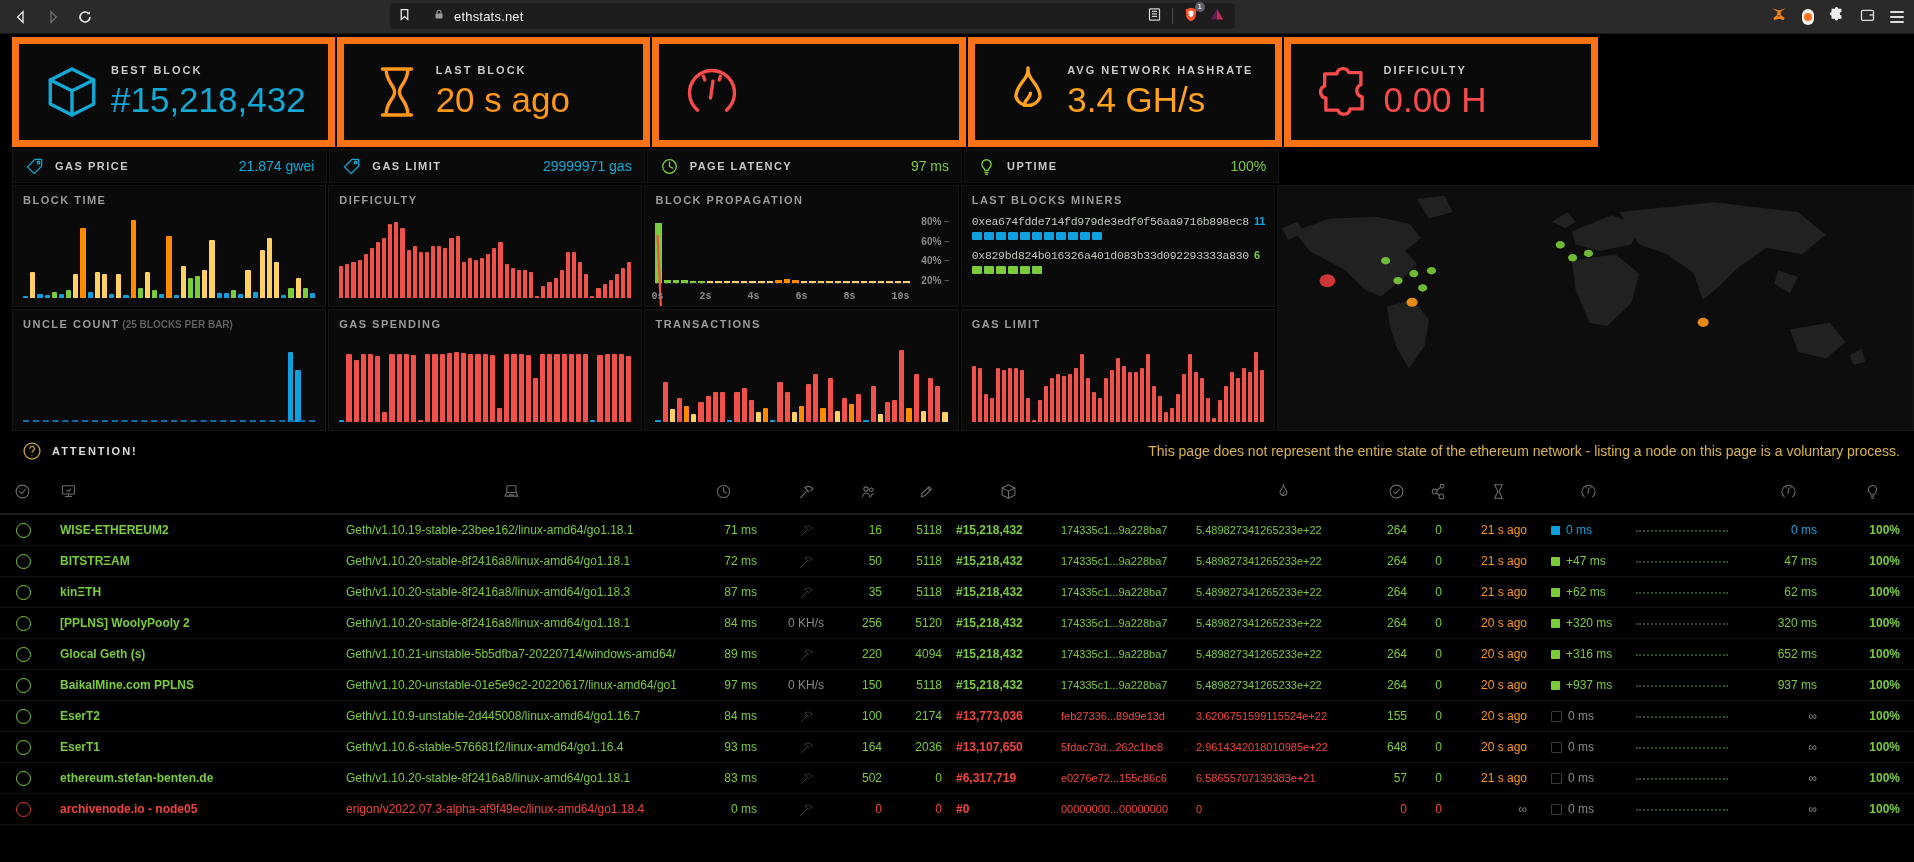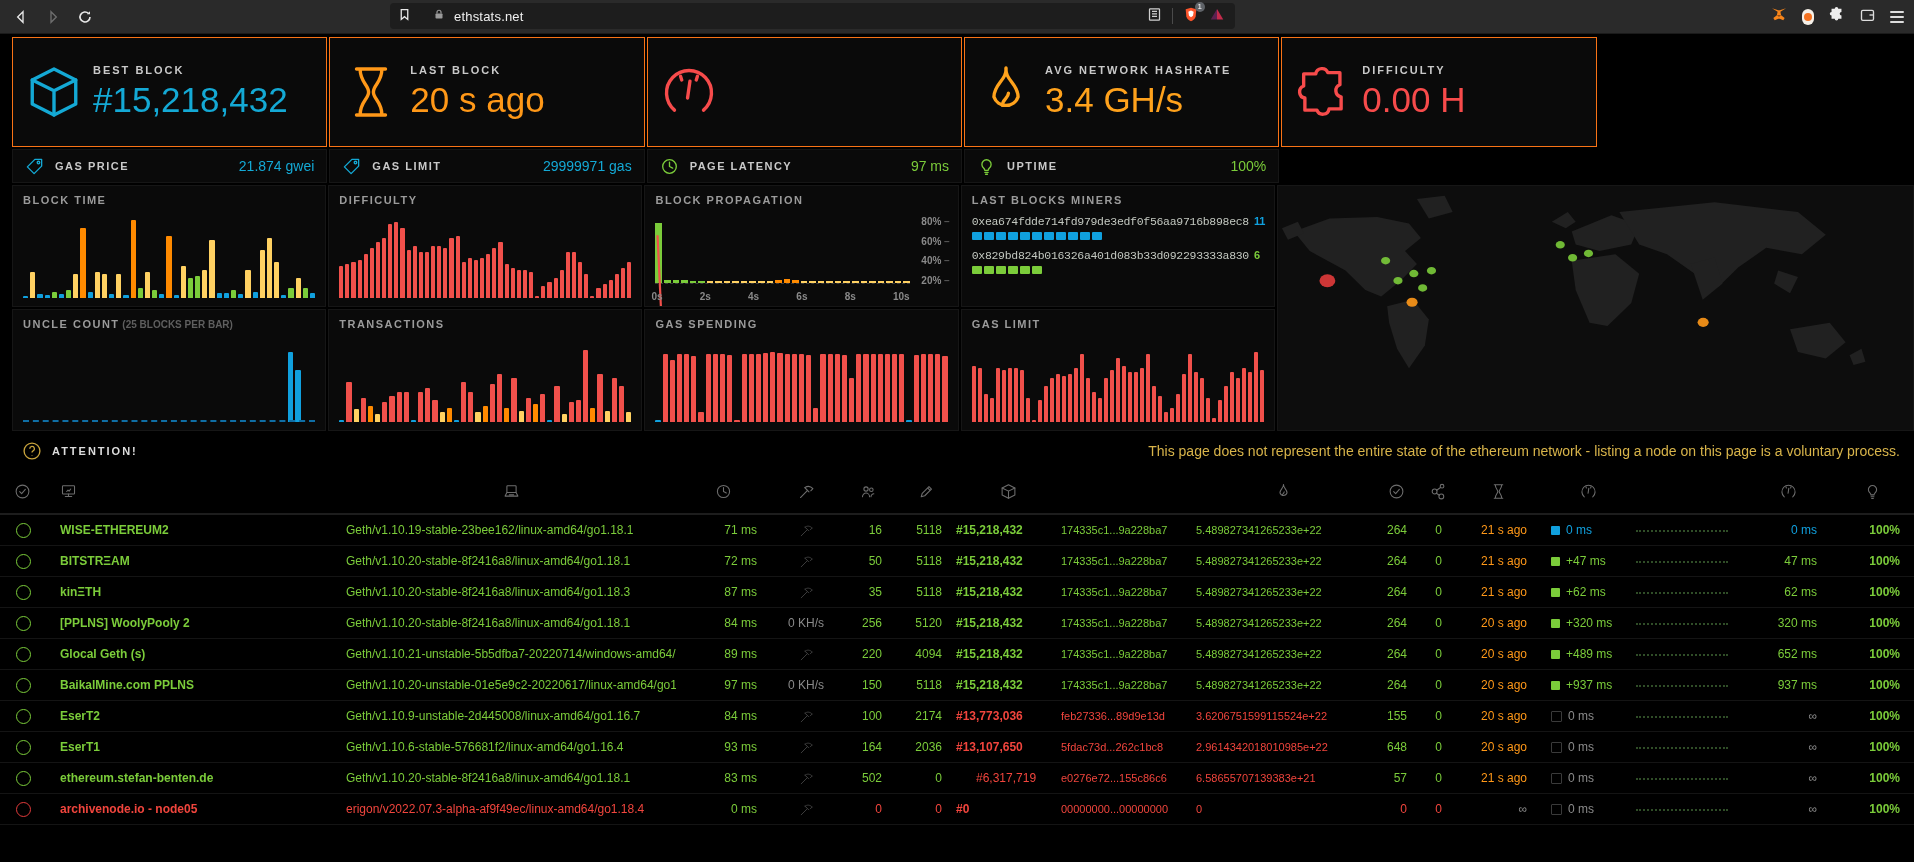--- a/index.html
+++ b/index.html
@@ -19,21 +19,21 @@
   .ext-icons{position:absolute;right:10px;top:0;height:33px;display:flex;align-items:center;gap:14px;color:#ddd;}
   .badge{position:absolute;top:-4px;right:-6px;background:#5f6368;color:#fff;font-size:8px;border-radius:6px;padding:0 3px;line-height:10px;}
   .rel{position:relative;}
   .oval-ic{width:12px;height:16px;border-radius:7px;background:#f5f0e8;position:relative;}
   .oval-ic:after{content:"";position:absolute;left:2px;top:4px;width:8px;height:8px;border-radius:50%;background:#f4711f;}
   .menu-ic{display:flex;flex-direction:column;gap:3px;}
   .menu-ic span{width:14px;height:2px;background:#ddd;border-radius:1px;}
   
   .dash{padding:3px 0 0 12px;background:#000;}
   .row1{display:grid;grid-template-columns:repeat(6,1fr);gap:2px;height:110px;margin-bottom:2px;}
-  .big-cell{background:#0a0a0a;border:1px solid #f97316;display:flex;align-items:center;padding:0 10px;}
+  .big-cell{background:#0a0a0a;border:7px solid #f97316;display:flex;align-items:center;padding:0 22px;}
   .big-ic{width:62px;display:flex;justify-content:center;flex-shrink:0;}
   .big-right{flex:1;margin-left:8px;min-width:0;}
   .big-label{font-size:11px;font-weight:bold;letter-spacing:2px;color:#c9c9c9;white-space:nowrap;}
   .big-sub{font-size:10px;color:#6f6f6f;font-weight:bold;letter-spacing:0;}
   .big-value{font-size:35px;font-weight:300;letter-spacing:0;margin-top:4px;white-space:nowrap;}
   .row2{display:grid;grid-template-columns:repeat(6,1fr);gap:2px;height:34px;margin-bottom:2px;}
   .sm-cell{background:#0a0a0a;border:1px solid #161616;display:flex;align-items:center;padding:0 12px;}
   .sm-cell .ic{width:20px;display:flex;}
   .sm-label{font-size:11px;font-weight:bold;letter-spacing:1.5px;color:#c9c9c9;margin-left:10px;}
   .sm-value{margin-left:auto;font-size:14px;font-weight:300;}
@@ -43,21 +43,21 @@
   .p-title{font-size:11px;font-weight:bold;letter-spacing:1.5px;color:#9b9b9b;}
   .p-note{font-size:10px;color:#5f5f5f;font-weight:bold;letter-spacing:0;}
   .bars{position:absolute;left:10px;right:10px;bottom:8px;top:32px;display:flex;align-items:flex-end;gap:2px;}
   .bars .bar{flex:1;border-radius:1px 1px 0 0;min-height:1px;}
   .prop-wrap{position:absolute;left:10px;right:48px;top:34px;bottom:22px;}
   .prop-bars{position:absolute;inset:0;display:flex;align-items:flex-end;gap:2px;border-bottom:1px dashed #3a3a3a;}
   .prop-bars .bar{flex:1;}
   .prop-line{position:absolute;inset:0;pointer-events:none;}
   .prop-yaxis{position:absolute;right:8px;top:30px;bottom:20px;display:flex;flex-direction:column;justify-content:space-between;font-size:10px;font-weight:bold;color:#8a8a8a;text-align:right;}
   .prop-yaxis span:after{content:" –";color:#555;}
-  .prop-xaxis{position:absolute;left:6px;right:48px;bottom:4px;display:flex;justify-content:space-between;font-size:10px;font-weight:bold;color:#8a8a8a;}
+  .prop-xaxis{position:absolute;left:6px;right:48px;bottom:4px;display:flex;justify-content:space-between;font-size:10px;font-weight:bold;color:#8a8a8a;font-family:Liberation Mono, monospace;}
   .miner-entry{margin-top:9px;}
   .miner-addr{font-family:"Liberation Mono",monospace;font-size:11.5px;color:#c3c8c0;letter-spacing:-0.3px;white-space:nowrap;}
   .miner-count{font-size:11px;font-weight:bold;margin-left:5px;font-family:"Liberation Sans",sans-serif;}
   .miner-squares{display:flex;gap:2px;margin-top:4px;}
   .miner-squares i{width:10px;height:8px;border-radius:1px;}
   .uncle-base{position:absolute;left:10px;right:10px;bottom:8px;border-bottom:2px dashed #0f6ea5;}
   .map-panel{flex:1;background:#0d0d0d;border:1px solid #161616;position:relative;}
   .map-panel svg{position:absolute;inset:0;width:100%;height:100%;}
   
   .attn{height:36px;display:flex;align-items:center;padding:0 14px 0 10px;background:#000;}
@@ -479,20 +479,66 @@
             <div class="bar" style="height: 0%;"></div>
             <div class="bar" style="height: 0%;"></div>
             <div class="bar" style="height: 88%; background: rgb(16, 160, 222);"></div>
             <div class="bar" style="height: 65%; background: rgb(16, 160, 222);"></div>
             <div class="bar" style="height: 0%;"></div>
             <div class="bar" style="height: 0%;"></div>
           </div>
           <div class="uncle-base"></div>
         </div>
         <div class="panel">
+          <div class="p-title">GAS SPENDING</div>
+          <div class="bars">
+            <div class="bar" style="height: 2%; background: rgb(16, 160, 222);"></div>
+            <div class="bar" style="height: 85%; background: rgb(241, 80, 75);"></div>
+            <div class="bar" style="height: 78%; background: rgb(241, 80, 75);"></div>
+            <div class="bar" style="height: 85%; background: rgb(241, 80, 75);"></div>
+            <div class="bar" style="height: 85%; background: rgb(241, 80, 75);"></div>
+            <div class="bar" style="height: 82%; background: rgb(241, 80, 75);"></div>
+            <div class="bar" style="height: 12%; background: rgb(241, 80, 75);"></div>
+            <div class="bar" style="height: 85%; background: rgb(241, 80, 75);"></div>
+            <div class="bar" style="height: 85%; background: rgb(241, 80, 75);"></div>
+            <div class="bar" style="height: 85%; background: rgb(241, 80, 75);"></div>
+            <div class="bar" style="height: 84%; background: rgb(241, 80, 75);"></div>
+            <div class="bar" style="height: 3%; background: rgb(241, 80, 75);"></div>
+            <div class="bar" style="height: 85%; background: rgb(241, 80, 75);"></div>
+            <div class="bar" style="height: 85%; background: rgb(241, 80, 75);"></div>
+            <div class="bar" style="height: 85%; background: rgb(241, 80, 75);"></div>
+            <div class="bar" style="height: 86%; background: rgb(241, 80, 75);"></div>
+            <div class="bar" style="height: 87%; background: rgb(241, 80, 75);"></div>
+            <div class="bar" style="height: 86%; background: rgb(241, 80, 75);"></div>
+            <div class="bar" style="height: 85%; background: rgb(241, 80, 75);"></div>
+            <div class="bar" style="height: 85%; background: rgb(241, 80, 75);"></div>
+            <div class="bar" style="height: 85%; background: rgb(241, 80, 75);"></div>
+            <div class="bar" style="height: 84%; background: rgb(241, 80, 75);"></div>
+            <div class="bar" style="height: 18%; background: rgb(241, 80, 75);"></div>
+            <div class="bar" style="height: 85%; background: rgb(241, 80, 75);"></div>
+            <div class="bar" style="height: 85%; background: rgb(241, 80, 75);"></div>
+            <div class="bar" style="height: 85%; background: rgb(241, 80, 75);"></div>
+            <div class="bar" style="height: 84%; background: rgb(241, 80, 75);"></div>
+            <div class="bar" style="height: 55%; background: rgb(241, 80, 75);"></div>
+            <div class="bar" style="height: 85%; background: rgb(241, 80, 75);"></div>
+            <div class="bar" style="height: 85%; background: rgb(241, 80, 75);"></div>
+            <div class="bar" style="height: 85%; background: rgb(241, 80, 75);"></div>
+            <div class="bar" style="height: 85%; background: rgb(241, 80, 75);"></div>
+            <div class="bar" style="height: 85%; background: rgb(241, 80, 75);"></div>
+            <div class="bar" style="height: 85%; background: rgb(241, 80, 75);"></div>
+            <div class="bar" style="height: 85%; background: rgb(241, 80, 75);"></div>
+            <div class="bar" style="height: 2%; background: rgb(16, 160, 222);"></div>
+            <div class="bar" style="height: 84%; background: rgb(241, 80, 75);"></div>
+            <div class="bar" style="height: 85%; background: rgb(241, 80, 75);"></div>
+            <div class="bar" style="height: 85%; background: rgb(241, 80, 75);"></div>
+            <div class="bar" style="height: 85%; background: rgb(241, 80, 75);"></div>
+            <div class="bar" style="height: 83%; background: rgb(241, 80, 75);"></div>
+          </div>
+        </div>
+        <div class="panel">
           <div class="p-title">TRANSACTIONS</div>
           <div class="bars">
             <div class="bar" style="height: 2%; background: rgb(16, 160, 222);"></div>
             <div class="bar" style="height: 50%; background: rgb(241, 80, 75);"></div>
             <div class="bar" style="height: 16%; background: rgb(255, 209, 98);"></div>
             <div class="bar" style="height: 30%; background: rgb(241, 80, 75);"></div>
             <div class="bar" style="height: 20%; background: rgb(255, 138, 0);"></div>
             <div class="bar" style="height: 10%; background: rgb(255, 209, 98);"></div>
             <div class="bar" style="height: 25%; background: rgb(241, 80, 75);"></div>
             <div class="bar" style="height: 33%; background: rgb(241, 80, 75);"></div>
@@ -525,66 +571,20 @@
             <div class="bar" style="height: 90%; background: rgb(241, 80, 75);"></div>
             <div class="bar" style="height: 18%; background: rgb(255, 138, 0);"></div>
             <div class="bar" style="height: 60%; background: rgb(241, 80, 75);"></div>
             <div class="bar" style="height: 14%; background: rgb(255, 209, 98);"></div>
             <div class="bar" style="height: 55%; background: rgb(241, 80, 75);"></div>
             <div class="bar" style="height: 45%; background: rgb(241, 80, 75);"></div>
             <div class="bar" style="height: 12%; background: rgb(255, 209, 98);"></div>
           </div>
         </div>
         <div class="panel">
-          <div class="p-title">GAS SPENDING</div>
-          <div class="bars">
-            <div class="bar" style="height: 2%; background: rgb(16, 160, 222);"></div>
-            <div class="bar" style="height: 85%; background: rgb(241, 80, 75);"></div>
-            <div class="bar" style="height: 78%; background: rgb(241, 80, 75);"></div>
-            <div class="bar" style="height: 85%; background: rgb(241, 80, 75);"></div>
-            <div class="bar" style="height: 85%; background: rgb(241, 80, 75);"></div>
-            <div class="bar" style="height: 82%; background: rgb(241, 80, 75);"></div>
-            <div class="bar" style="height: 12%; background: rgb(241, 80, 75);"></div>
-            <div class="bar" style="height: 85%; background: rgb(241, 80, 75);"></div>
-            <div class="bar" style="height: 85%; background: rgb(241, 80, 75);"></div>
-            <div class="bar" style="height: 85%; background: rgb(241, 80, 75);"></div>
-            <div class="bar" style="height: 84%; background: rgb(241, 80, 75);"></div>
-            <div class="bar" style="height: 3%; background: rgb(241, 80, 75);"></div>
-            <div class="bar" style="height: 85%; background: rgb(241, 80, 75);"></div>
-            <div class="bar" style="height: 85%; background: rgb(241, 80, 75);"></div>
-            <div class="bar" style="height: 85%; background: rgb(241, 80, 75);"></div>
-            <div class="bar" style="height: 86%; background: rgb(241, 80, 75);"></div>
-            <div class="bar" style="height: 87%; background: rgb(241, 80, 75);"></div>
-            <div class="bar" style="height: 86%; background: rgb(241, 80, 75);"></div>
-            <div class="bar" style="height: 85%; background: rgb(241, 80, 75);"></div>
-            <div class="bar" style="height: 85%; background: rgb(241, 80, 75);"></div>
-            <div class="bar" style="height: 85%; background: rgb(241, 80, 75);"></div>
-            <div class="bar" style="height: 84%; background: rgb(241, 80, 75);"></div>
-            <div class="bar" style="height: 18%; background: rgb(241, 80, 75);"></div>
-            <div class="bar" style="height: 85%; background: rgb(241, 80, 75);"></div>
-            <div class="bar" style="height: 85%; background: rgb(241, 80, 75);"></div>
-            <div class="bar" style="height: 85%; background: rgb(241, 80, 75);"></div>
-            <div class="bar" style="height: 84%; background: rgb(241, 80, 75);"></div>
-            <div class="bar" style="height: 55%; background: rgb(241, 80, 75);"></div>
-            <div class="bar" style="height: 85%; background: rgb(241, 80, 75);"></div>
-            <div class="bar" style="height: 85%; background: rgb(241, 80, 75);"></div>
-            <div class="bar" style="height: 85%; background: rgb(241, 80, 75);"></div>
-            <div class="bar" style="height: 85%; background: rgb(241, 80, 75);"></div>
-            <div class="bar" style="height: 85%; background: rgb(241, 80, 75);"></div>
-            <div class="bar" style="height: 85%; background: rgb(241, 80, 75);"></div>
-            <div class="bar" style="height: 85%; background: rgb(241, 80, 75);"></div>
-            <div class="bar" style="height: 2%; background: rgb(16, 160, 222);"></div>
-            <div class="bar" style="height: 84%; background: rgb(241, 80, 75);"></div>
-            <div class="bar" style="height: 85%; background: rgb(241, 80, 75);"></div>
-            <div class="bar" style="height: 85%; background: rgb(241, 80, 75);"></div>
-            <div class="bar" style="height: 85%; background: rgb(241, 80, 75);"></div>
-            <div class="bar" style="height: 83%; background: rgb(241, 80, 75);"></div>
-          </div>
-        </div>
-        <div class="panel">
           <div class="p-title">GAS LIMIT</div>
           <div class="bars">
             <div class="bar" style="height: 70%; background: rgb(241, 80, 75);"></div>
             <div class="bar" style="height: 68%; background: rgb(241, 80, 75);"></div>
             <div class="bar" style="height: 35%; background: rgb(241, 80, 75);"></div>
             <div class="bar" style="height: 30%; background: rgb(241, 80, 75);"></div>
             <div class="bar" style="height: 68%; background: rgb(241, 80, 75);"></div>
             <div class="bar" style="height: 65%; background: rgb(241, 80, 75);"></div>
             <div class="bar" style="height: 68%; background: rgb(241, 80, 75);"></div>
             <div class="bar" style="height: 68%; background: rgb(241, 80, 75);"></div>
@@ -898,21 +898,21 @@
           <div class="td t-right g">220</div>
           <div class="td t-right g">4094</div>
           <div class="td g" style="font-weight: bold;">#15,218,432</div>
           <div class="td g" style="font-size: 11px;">174335c1...9a228ba7</div>
           <div class="td g" style="font-size: 11px;">5.489827341265233e+22</div>
           <div class="td t-right g">264</div>
           <div class="td t-right g">0</div>
           <div class="td t-right o">20 s ago</div>
           <div class="prop-cell">
             <span class="prop-sq" style="background: rgb(123, 204, 58);"></span>
-            <span class="g">+489 ms</span>
+            <span class="g">+316 ms</span>
           </div>
           <div class="spark"></div>
           <div class="td t-right g">652 ms</div>
           <div class="td t-right g" style="font-weight: bold;">100%</div>
         </div>
         <div class="tbl-row">
           <div class="t-status">
             <span class="st-circle"></span>
           </div>
           <div class="td t-name g">BaikalMine.com PPLNS</div>
@@ -1004,21 +1004,21 @@
           <div class="td t-right g">83 ms</div>
           <div class="td t-center">
             <span class="mine-ic">
               <svg width="15" height="15" viewBox="0 0 24 24" fill="none" stroke="currentColor" stroke-width="1.6" stroke-linecap="round" stroke-linejoin="round">
                 <path d="M3.5 20.5 L13.5 10.5 M9.5 6.5 C13.5 4 18 4.5 21 8 M9.5 6.5 l3 3 M18 11 l3 -3 M11.5 8.5 L15.5 12.5"></path>
               </svg>
             </span>
           </div>
           <div class="td t-right g">502</div>
           <div class="td t-right g">0</div>
-          <div class="td r" style="font-weight: normal; margin-left: 20px;">#6,317,719</div>
+          <div class="td r" style="font-weight: bold;">#6,317,719</div>
           <div class="td r" style="font-size: 11px;">e0276e72...155c86c6</div>
           <div class="td r" style="font-size: 11px;">6.58655707139383e+21</div>
           <div class="td t-right g">57</div>
           <div class="td t-right g">0</div>
           <div class="td t-right o">21 s ago</div>
           <div class="prop-cell">
             <span class="prop-sq empty"></span>
             <span class="gr">0 ms</span>
           </div>
           <div class="spark"></div>

